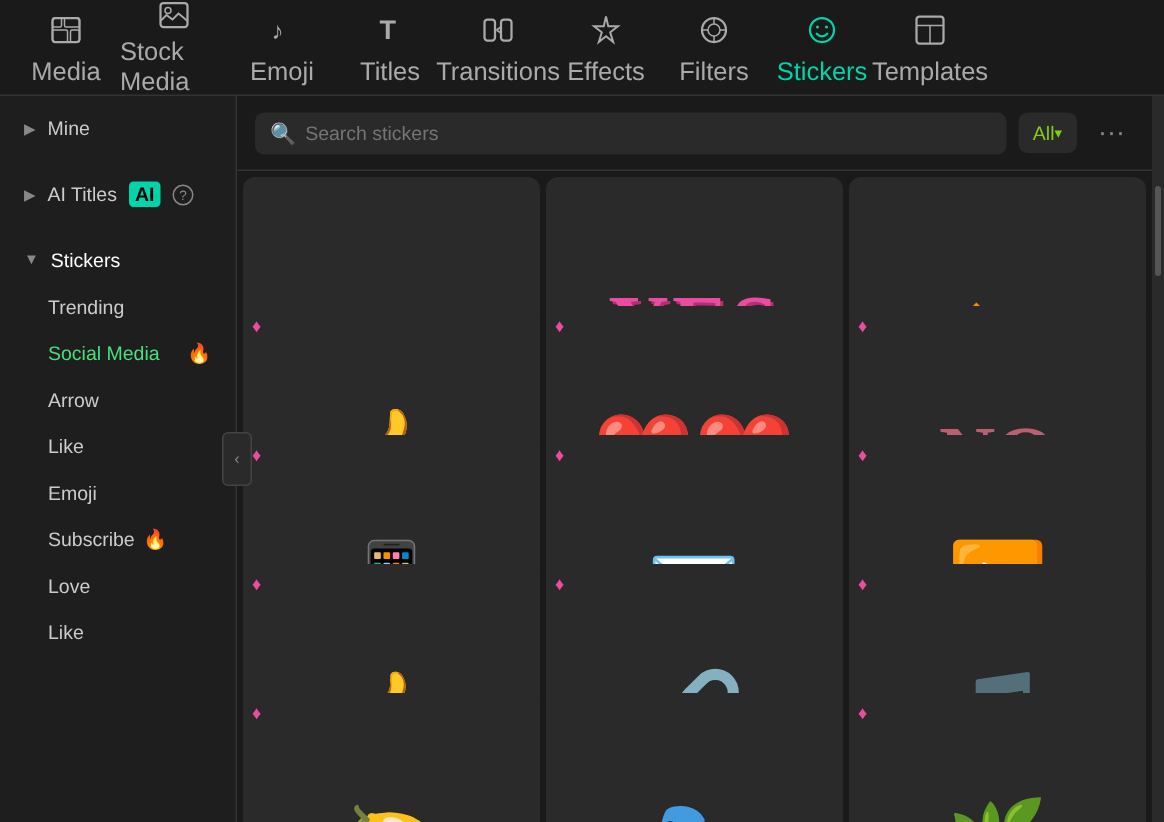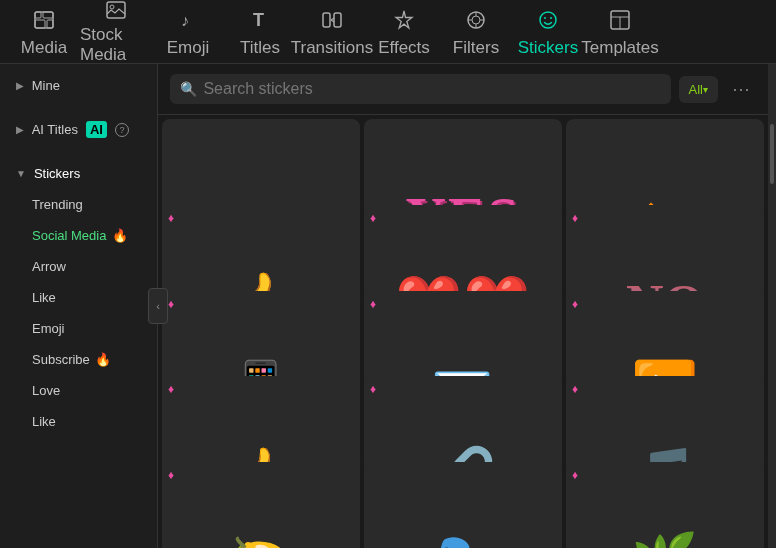--- a/index.html
+++ b/index.html
@@ -112,21 +112,21 @@
     }
     .sidebar-item {
       padding: 8px 16px 8px 32px;
       font-size: 13px;
       cursor: pointer;
       color: #ccc;
       display: flex;
       align-items: center;
       gap: 6px;
     }
-    .sidebar-item.active { color: #4ade80; }
+    .sidebar-item.active { color: #4ade80; justify-content: space-between; }
     .sidebar-item .fire-icon { font-size: 13px; }
 
     
     .scrollbar-track {
       width: 8px;
       background: #2a2a2a;
       display: flex;
       align-items: flex-start;
       padding-top: 60px;
       flex-shrink: 0;
@@ -164,21 +164,21 @@
       background: #2a2a2a;
       border-radius: 6px;
       padding: 6px 10px;
     }
     .search-input-wrap .search-icon { color: #888; font-size: 14px; }
     .search-input-wrap input {
       background: none;
       border: none;
       outline: none;
       color: #5eead4;
-      font-size: 16px;
+      font-size: 13px;
       flex: 1;
     }
     .filter-btn {
       display: flex;
       align-items: center;
       gap: 0;
       background: #2a2a2a;
       border: none;
       border-radius: 6px;
       padding: 6px 10px;

